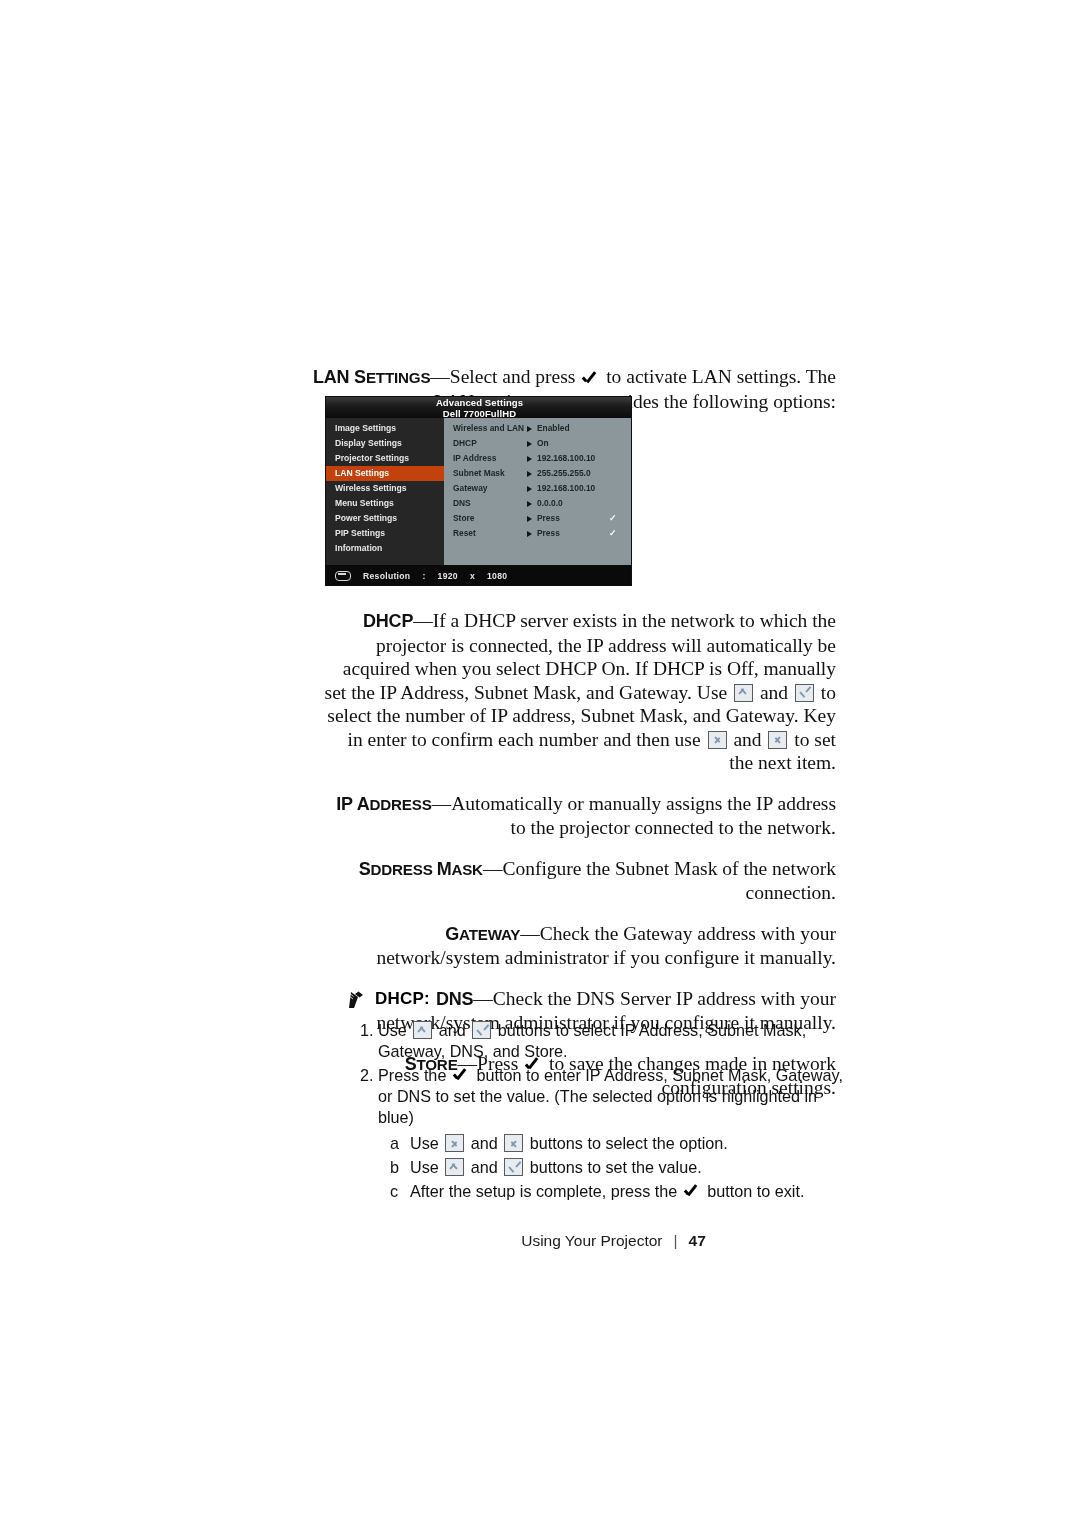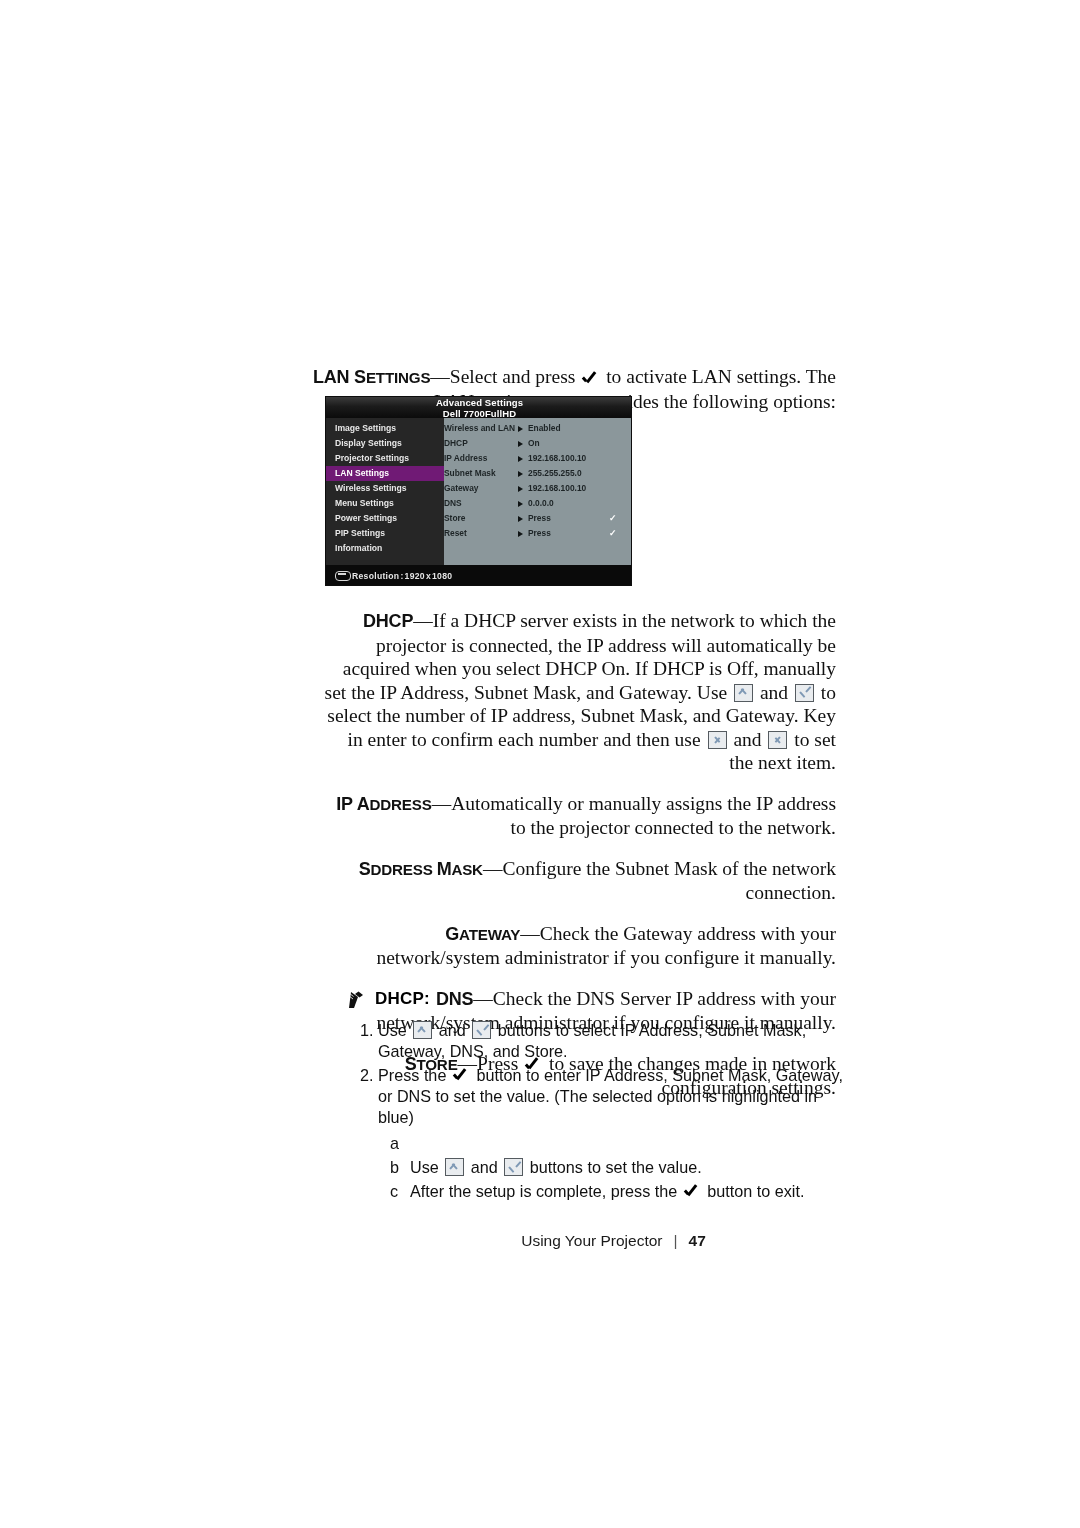--- a/index.html
+++ b/index.html
@@ -214,35 +214,35 @@
     height: 15px;
     line-height: 15px;
     padding-left: 9px;
     color: #e8e8e8;
     font-size: 8.6px;
     font-weight: bold;
     white-space: nowrap;
     box-sizing: border-box;
   }
   .osd-nav-item.active {
-    background: #701a75;
+    background: #c2410c;
     color: #ffffff;
   }
   .osd-values {
     flex: 1;
     background: #8b979b;
     padding-top: 3px;
     box-sizing: border-box;
   }
   .osd-row {
     height: 15px;
     line-height: 15px;
     display: flex;
     align-items: center;
-    padding-left: 0;
+    padding-left: 9px;
     box-sizing: border-box;
   }
   .osd-label {
     width: 74px;
     color: #1d2426;
     font-size: 8.4px;
     font-weight: bold;
     white-space: nowrap;
   }
   .osd-arrow {
@@ -267,21 +267,21 @@
     color: #ffffff;
     font-size: 9px;
     font-weight: bold;
   }
   .osd-footer {
     height: 21px;
     background: #0a0a0a;
     display: flex;
     align-items: center;
     padding-left: 9px;
-    gap: 1px;
+    gap: 12px;
     box-sizing: border-box;
   }
   .osd-res-icon {
     width: 14px;
     height: 8px;
     border: 1.3px solid #d8d8d8;
     border-radius: 4px;
     position: relative;
     flex: none;
   }
@@ -531,20 +531,21 @@
         <span class="note-text"><span>Use </span><span class="keybox up"><i></i></span><span> and </span><span class="keybox down"><i></i></span><span> buttons to select IP Address, Subnet Mask, Gateway, DNS, and Store.</span></span>
       </li>
       <li class="note-item">
         <span class="note-num">2.</span>
         <span class="note-text"><span>Press the </span><span class="chk"></span><span> button to enter IP Address, Subnet Mask, Gateway, or DNS to set the value. (The selected option is highlighted in blue)</span></span>
       </li>
     </ol>
     <ol class="sub-list">
       <li class="sub-item">
         <span class="sub-num">a</span>
+        <span class="note-text"><span>Use </span><span class="keybox left"><i></i></span><span> and </span><span class="keybox right"><i></i></span><span> buttons to select the option.</span></span>
       </li>
       <li class="sub-item">
         <span class="sub-num">b</span>
         <span class="note-text"><span>Use </span><span class="keybox up"><i></i></span><span> and </span><span class="keybox down"><i></i></span><span> buttons to set the value.</span></span>
       </li>
       <li class="sub-item">
         <span class="sub-num">c</span>
         <span class="note-text"><span>After the setup is complete, press the </span><span class="chk"></span><span> button to exit.</span></span>
       </li>
     </ol>

